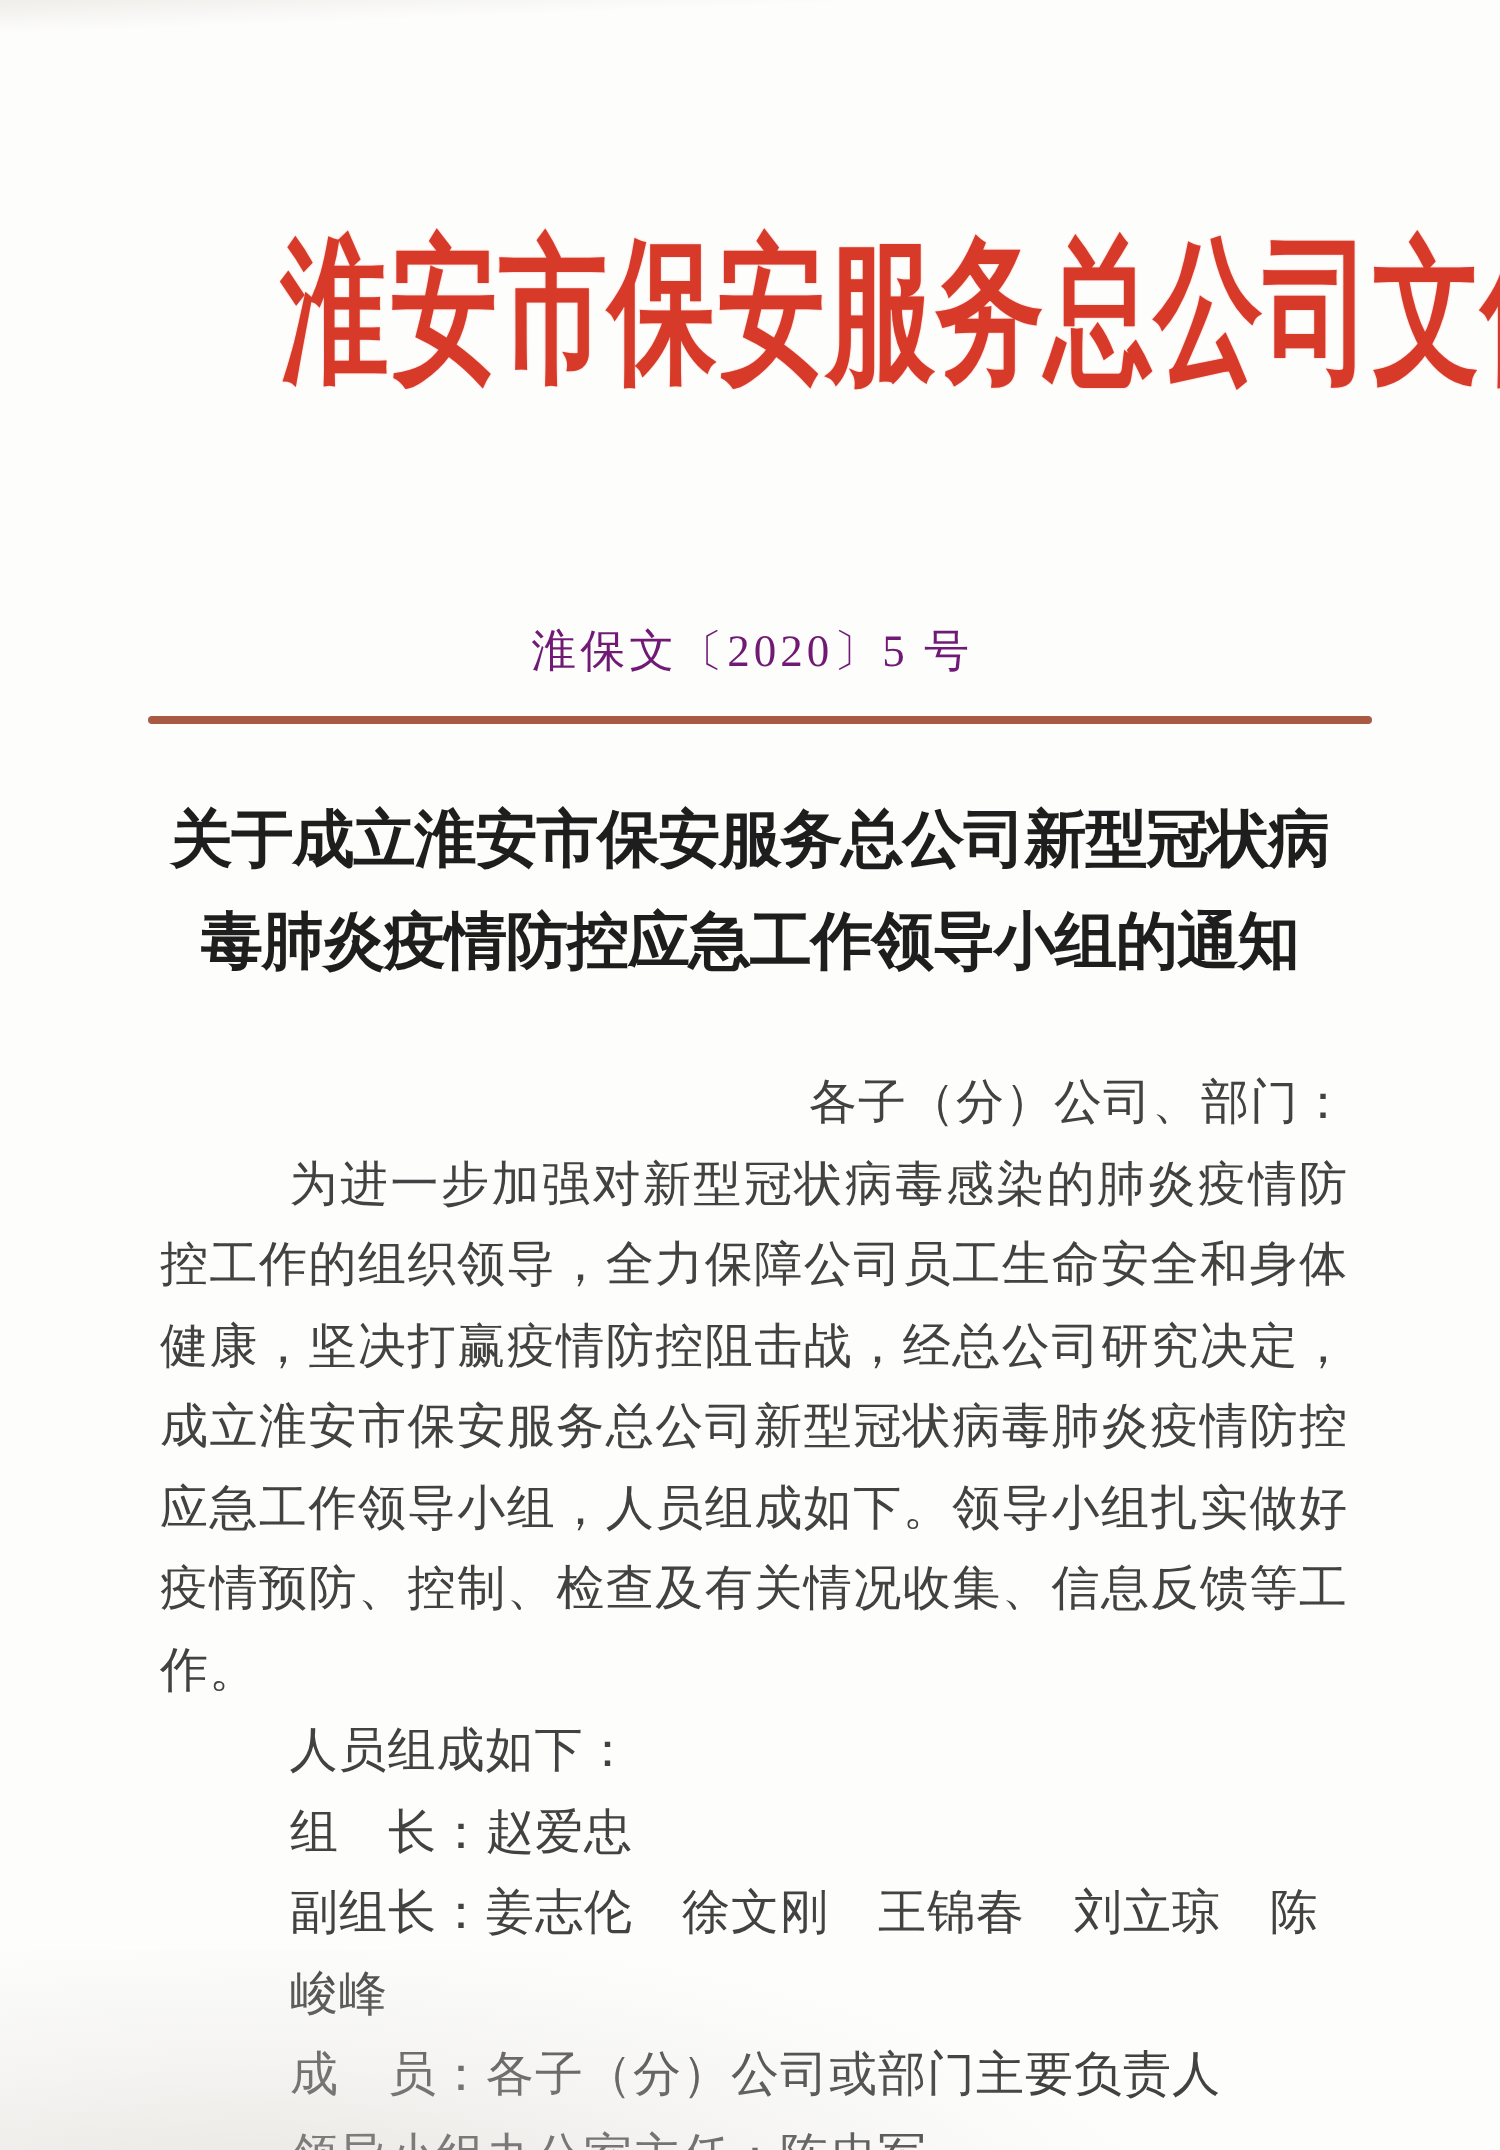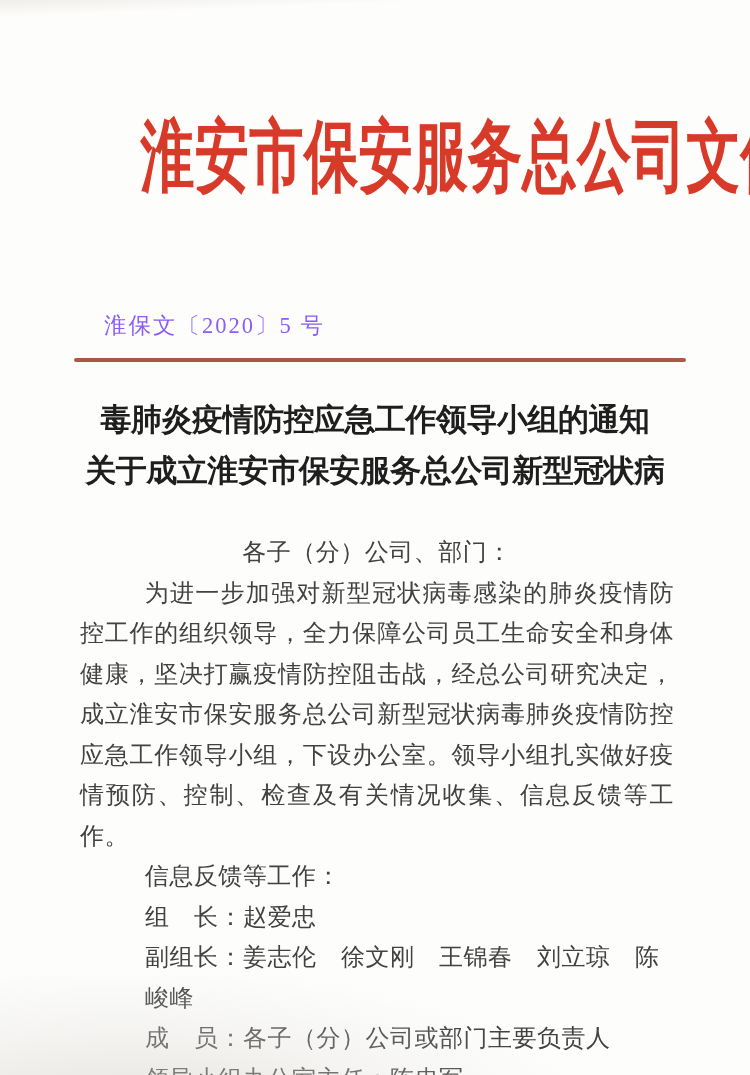--- a/index.html
+++ b/index.html
@@ -49,25 +49,25 @@
     letter-spacing: 1px;
     transform: scale(0.70, 1.02);
     transform-origin: center top;
     color: #d83a2a;
     text-shadow: 0 0 1px rgba(216,58,42,0.45);
   }
 
   
   .doc-number-row {
     display: flex;
-    justify-content: flex-start;
+    justify-content: center;
     align-items: baseline;
     margin: 102px 102px 0 104px;
     font-size: 22.5px;
-    color: #8b5cf6;
+    color: #701a75;
     letter-spacing: 2px;
   }
 
   
   .red-divider {
     height: 4px;
     margin: 17px 64px 0 74px;
     background: #a85a45;
     border-radius: 2px;
   }
@@ -84,21 +84,21 @@
   }
 
   
   .body-text {
     margin: 36px 76px 0 80px;
     font-size: 24px;
     color: #424242;
     line-height: 40.5px;
     letter-spacing: 0.5px;
   }
-  .salutation { text-align: center; }
+  .salutation { text-align: right; }
   .paragraph {
     text-indent: 2.7em;
     text-align: justify;
   }
   .personnel-intro { text-indent: 2.7em; }
   .personnel-line { padding-left: 65px; font-family: Liberation Serif, serif; }
 </style>
 </head>
 <body>
 
@@ -111,30 +111,30 @@
     <span class="masthead-inner" style="color: rgb(216, 58, 42);">淮安市保安服务总公司文件</span>
   </div>
 
   <div class="doc-number-row">
     <span>淮保文〔2020〕5 号</span>
   </div>
 
   <div class="red-divider" style="background: rgb(168, 90, 69);"></div>
 
   <div class="doc-title">
+    <div>关于成立淮安市保安服务总公司新型冠状病</div>
     <div>毒肺炎疫情防控应急工作领导小组的通知</div>
-    <div>关于成立淮安市保安服务总公司新型冠状病</div>
   </div>
 
   <div class="body-text">
     <div class="salutation">各子（分）公司、部门：</div>
 
-    <div class="paragraph">为进一步加强对新型冠状病毒感染的肺炎疫情防控工作的组织领导，全力保障公司员工生命安全和身体健康，坚决打赢疫情防控阻击战，经总公司研究决定，成立淮安市保安服务总公司新型冠状病毒肺炎疫情防控应急工作领导小组，下设办公室。领导小组扎实做好疫情预防、控制、检查及有关情况收集、信息反馈等工作。</div>
+    <div class="paragraph">为进一步加强对新型冠状病毒感染的肺炎疫情防控工作的组织领导，全力保障公司员工生命安全和身体健康，坚决打赢疫情防控阻击战，经总公司研究决定，成立淮安市保安服务总公司新型冠状病毒肺炎疫情防控应急工作领导小组，人员组成如下。领导小组扎实做好疫情预防、控制、检查及有关情况收集、信息反馈等工作。</div>
 
-    <div class="personnel-intro">信息反馈等工作：</div>
+    <div class="personnel-intro">人员组成如下：</div>
 
     <div class="personnel-line">
       <span>组　长：</span><span>赵爱忠</span>
     </div>
 
     <div class="personnel-line">
       <span>副组长：</span><span>姜志伦　徐文刚　王锦春　刘立琼　陈峻峰</span>
     </div>
 
     <div class="personnel-line">

